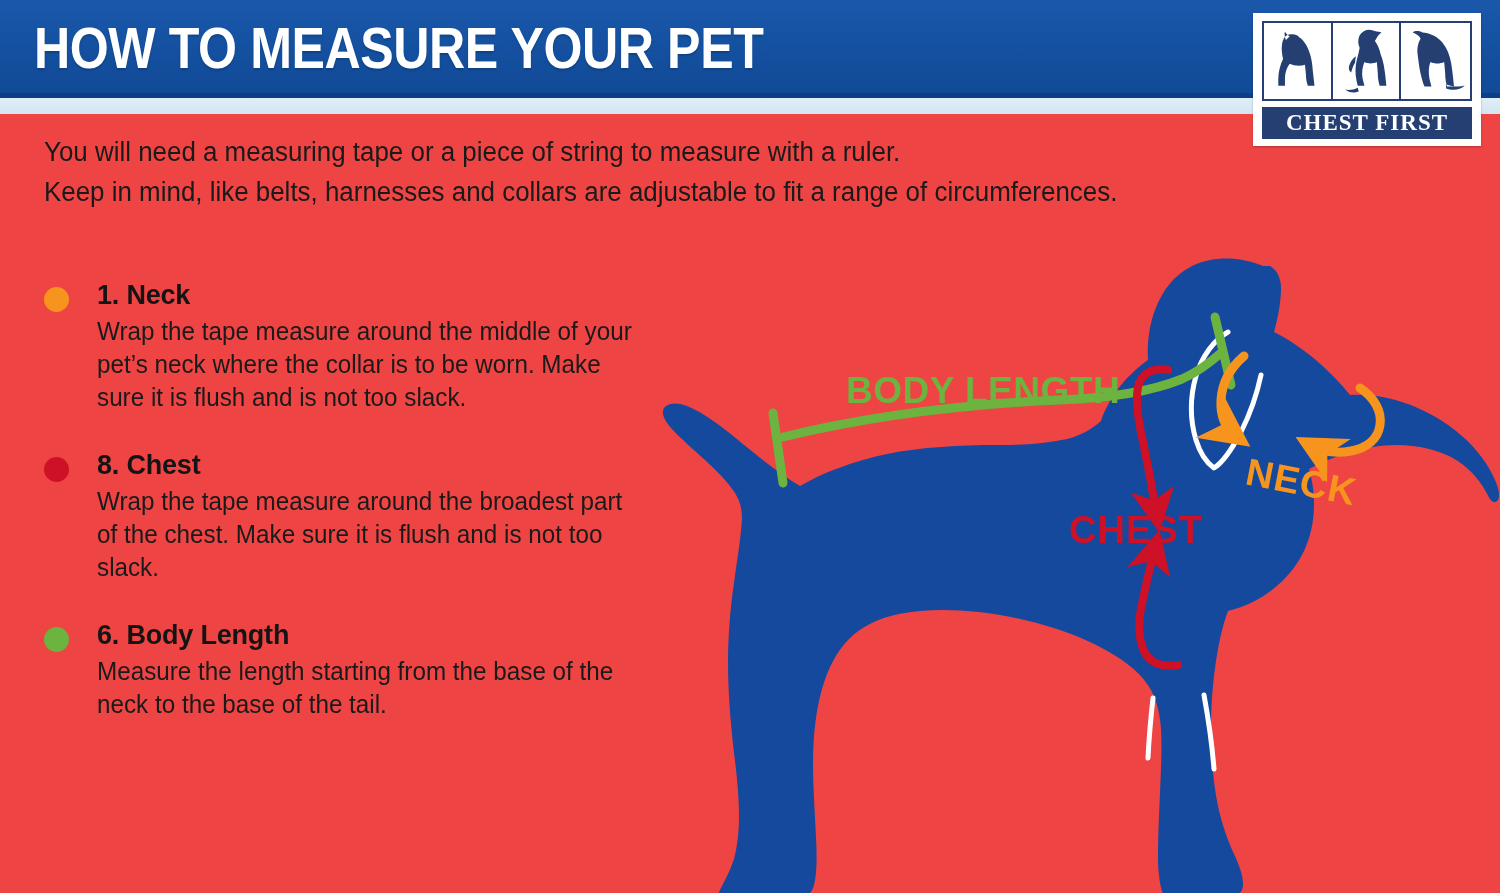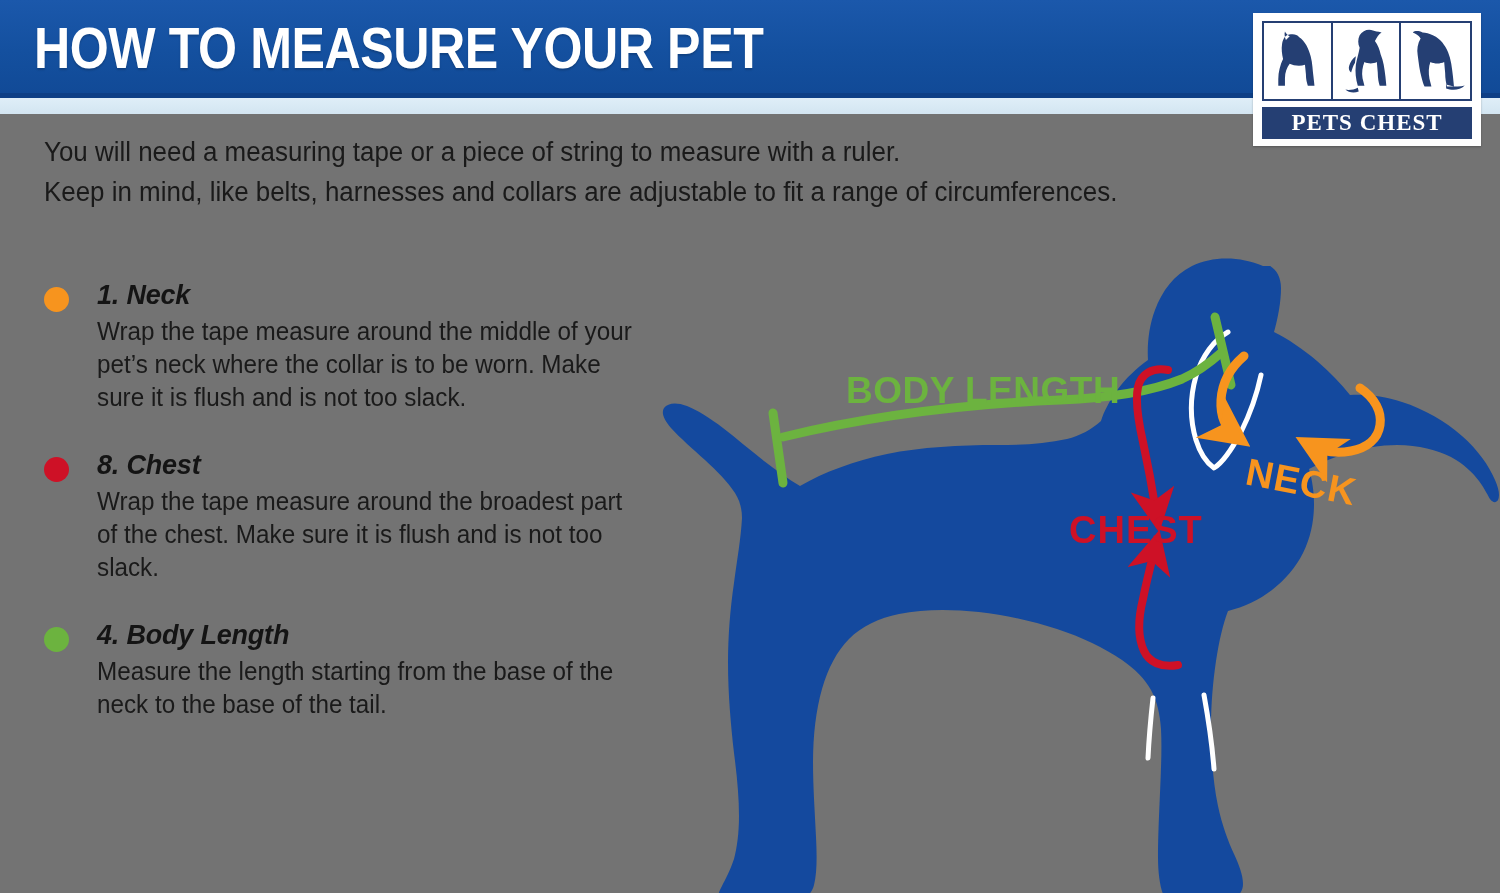--- a/index.html
+++ b/index.html
@@ -9,21 +9,21 @@
     background: #ffffff;
   }
   body {
     font-family: "Liberation Sans", sans-serif;
   }
   #page {
     position: relative;
     width: 1500px;
     height: 893px;
     overflow: hidden;
-    background: #737373;
+    background: #ef4444;
   }
 
   
   #header-bar {
     position: absolute;
     left: 0; top: 0;
     width: 1500px;
     height: 93px;
     background: #1550a0;
     background: linear-gradient(to bottom, #1b58ab 0%, #14509f 55%, #114a97 100%);
@@ -137,21 +137,20 @@
     width: 25px;
     height: 25px;
     border-radius: 50%;
   }
   .step-title {
     font-size: 27px;
     font-weight: bold;
     color: #141414;
     line-height: 34px;
     letter-spacing: -0.2px;
-    font-style: italic;
   }
   .step-desc {
     font-size: 25px;
     line-height: 33px;
     color: #1a1a1a;
     margin-top: 3px;
     transform: scaleX(0.97);
     transform-origin: left top;
   }
 
@@ -195,42 +194,42 @@
         <svg viewBox="0 0 70 76" preserveAspectRatio="xMidYMid meet">
           <path fill="#253f73" d="M42 6 C37 4 31 6 28 11 C26 15 26 20 28 24 C27 30 25 36 24 42 C23 50 24 57 26 64 L33 64 L31 56 C30 50 31 44 33 39 C37 41 42 41 46 39 L47 50 C47 56 48 61 49 64 L56 64 L55 54 C54 46 53 38 50 31 C49 26 47 21 44 17 C46 13 48 10 51 8 C47 7 44 7 42 6 Z M24 33 C21 35 18 39 17 43 C16 46 17 49 19 50 C20 47 21 43 23 40 Z M26 66 C22 68 17 69 13 68 C16 71 22 72 27 70 Z"></path>
         </svg>
       </div>
       <div class="logo-cell">
         <svg viewBox="0 0 70 76" preserveAspectRatio="xMidYMid meet">
           <path fill="#253f73" d="M22 9 C18 7 14 7 12 9 C15 10 18 12 20 15 C17 20 16 26 17 32 C18 40 19 48 21 55 C22 59 23 62 24 64 L31 64 L29 56 C28 50 28 44 30 39 C34 41 40 41 44 39 L45 50 C45 56 46 61 47 64 L54 64 L53 54 C52 45 51 36 48 29 C45 22 40 15 33 12 C29 10 25 9 22 9 Z M46 62 C52 64 59 65 65 63 C60 68 52 68 46 66 Z"></path>
         </svg>
       </div>
     </div>
-    <div id="logo-wordmark">PETS CHEST</div>
+    <div id="logo-wordmark">CHEST FIRST</div>
   </div>
 
   <div id="intro">
     <div>You will need a measuring tape or a piece of string to measure with a ruler.</div>
     <div>Keep in mind, like belts, harnesses and collars are adjustable to fit a range of circumferences.</div>
   </div>
 
   <div id="steps">
     <div class="step">
       <span class="step-bullet" style="background:#f7941e"></span>
       <div class="step-title">1. Neck</div>
       <div class="step-desc">Wrap the tape measure around the middle of your pet’s neck where the collar is to be worn. Make sure it is flush and is not too slack.</div>
     </div>
     <div class="step">
       <span class="step-bullet" style="background:#ce1126"></span>
       <div class="step-title">8. Chest</div>
       <div class="step-desc">Wrap the tape measure around the broadest part of the chest. Make sure it is flush and is not too slack.</div>
     </div>
     <div class="step">
       <span class="step-bullet" style="background:#6cb33f"></span>
-      <div class="step-title">4. Body Length</div>
+      <div class="step-title">6. Body Length</div>
       <div class="step-desc">Measure the length starting from the base of the neck to the base of the tail.</div>
     </div>
   </div>
 
   <div id="illustration">
     <svg viewBox="0 0 860 657" preserveAspectRatio="xMidYMid meet">
       <defs>
         <marker id="arrow-orange" viewBox="0 0 12 12" refX="8" refY="6" markerWidth="5.5" markerHeight="5.5" orient="auto">
           <path d="M0,0 L12,6 L0,12 L3.2,6 Z" fill="#f7941e"></path>
         </marker>

